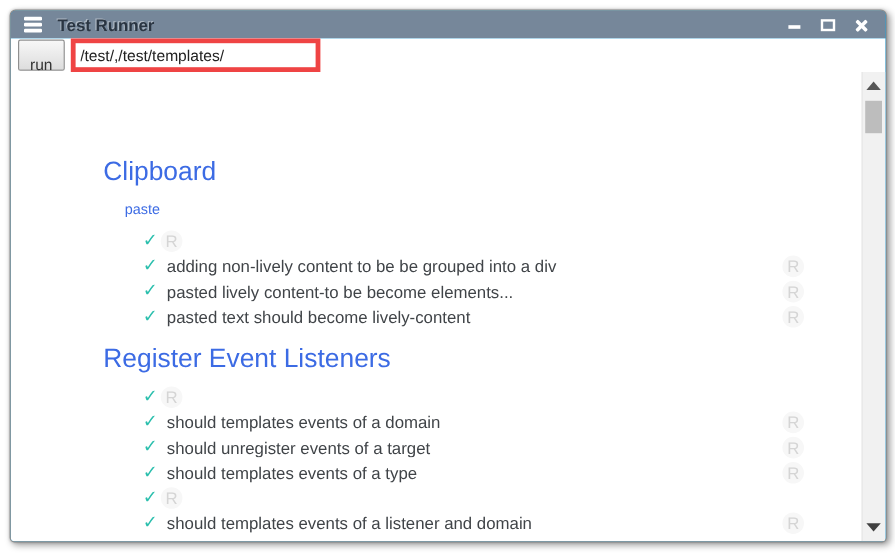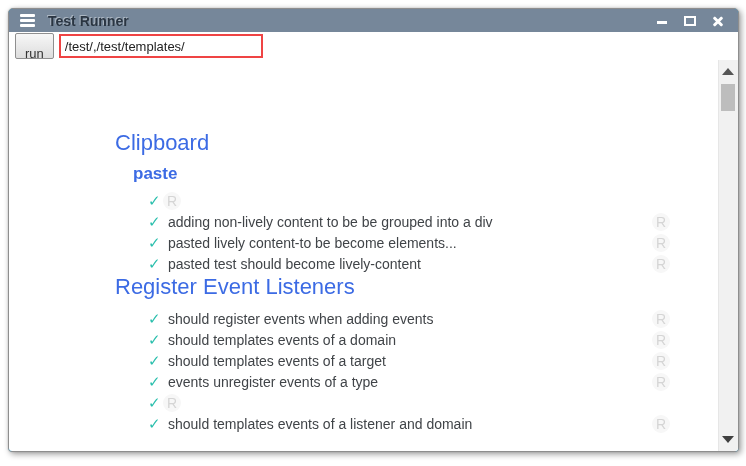--- a/index.html
+++ b/index.html
@@ -55,39 +55,39 @@
   .run-btn {
     margin-left:6px; height:17px; padding:12px 9px;
     font-family:"Liberation Sans", sans-serif;
     font-size:13px; color:#333333;
     background:linear-gradient(#f7f7f7, #dddddd);
     border:1px solid #8f8f8f; border-radius:2px;
     cursor:pointer;
   }
   .path-input {
     margin-left:5px; width:192px; height:18px;
-    border:2px solid #ef4444; border-radius:0;
+    border:4px solid #ef4444; border-radius:0;
     font-family:"Liberation Sans", sans-serif;
     font-size:13px; color:#222222; padding:1px 4px;
   }
 
   
   .content { position:relative; flex:1; background:#ffffff; overflow:hidden; }
-  .report  { position:absolute; left:0; top:0; right:19px; bottom:0; overflow:hidden;padding-left:29px; }
-
-  .test-section { }
+  .report  { position:absolute; left:0; top:0; right:19px; bottom:0; overflow:hidden; }
+
+  .test-section { margin-top:12px; }
   .test-section:first-child { margin-top:70px; }
   .section-title {
     margin:0 0 8px 77px;
     font-size:22px; line-height:26px; font-weight:400;
     color:#3c6be4;
   }
   .section-subtitle {
     margin:0 0 6px 95px;
-    font-size:17px; line-height:20px; font-weight:700;
+    font-size:12px; line-height:20px; font-weight:400;
     color:#3c6be4;
   }
   .test-row {
     display:flex; align-items:center;
     height:21px;
     margin:0 49px 0 110px;
     font-size:14px; color:#404448;
     white-space:nowrap;
   }
   .check { flex:0 0 15px; color:#2bbfad; font-size:15px; line-height:15px; }
@@ -168,51 +168,50 @@
   </div>
 
   <div class="test-row">
     <span class="check">✓</span>
     <span class="test-label">pasted lively content-to be become elements...</span>
     <span class="rerun">R</span>
   </div>
 
   <div class="test-row">
     <span class="check">✓</span>
-    <span class="test-label">pasted test should become lively-content</span>
+    <span class="test-label">pasted text should become lively-content</span>
     <span class="rerun">R</span>
   </div>
 </div>
   </section>
 
   <section class="test-section">
     <h1 class="section-title">Register Event Listeners</h1>
 
     <div class="test-list">
   <div class="test-row">
     <span class="check">✓</span>
-    <span class="test-label">should register events when adding events</span>
     <span class="rerun">R</span>
   </div>
 
   <div class="test-row">
     <span class="check">✓</span>
     <span class="test-label">should templates events of a domain</span>
     <span class="rerun">R</span>
   </div>
 
   <div class="test-row">
     <span class="check">✓</span>
-    <span class="test-label">should templates events of a target</span>
-    <span class="rerun">R</span>
-  </div>
-
-  <div class="test-row">
-    <span class="check">✓</span>
-    <span class="test-label">events unregister events of a type</span>
+    <span class="test-label">should unregister events of a target</span>
+    <span class="rerun">R</span>
+  </div>
+
+  <div class="test-row">
+    <span class="check">✓</span>
+    <span class="test-label">should templates events of a type</span>
     <span class="rerun">R</span>
   </div>
 
   <div class="test-row">
     <span class="check">✓</span>
     <span class="rerun">R</span>
   </div>
 
   <div class="test-row">
     <span class="check">✓</span>

